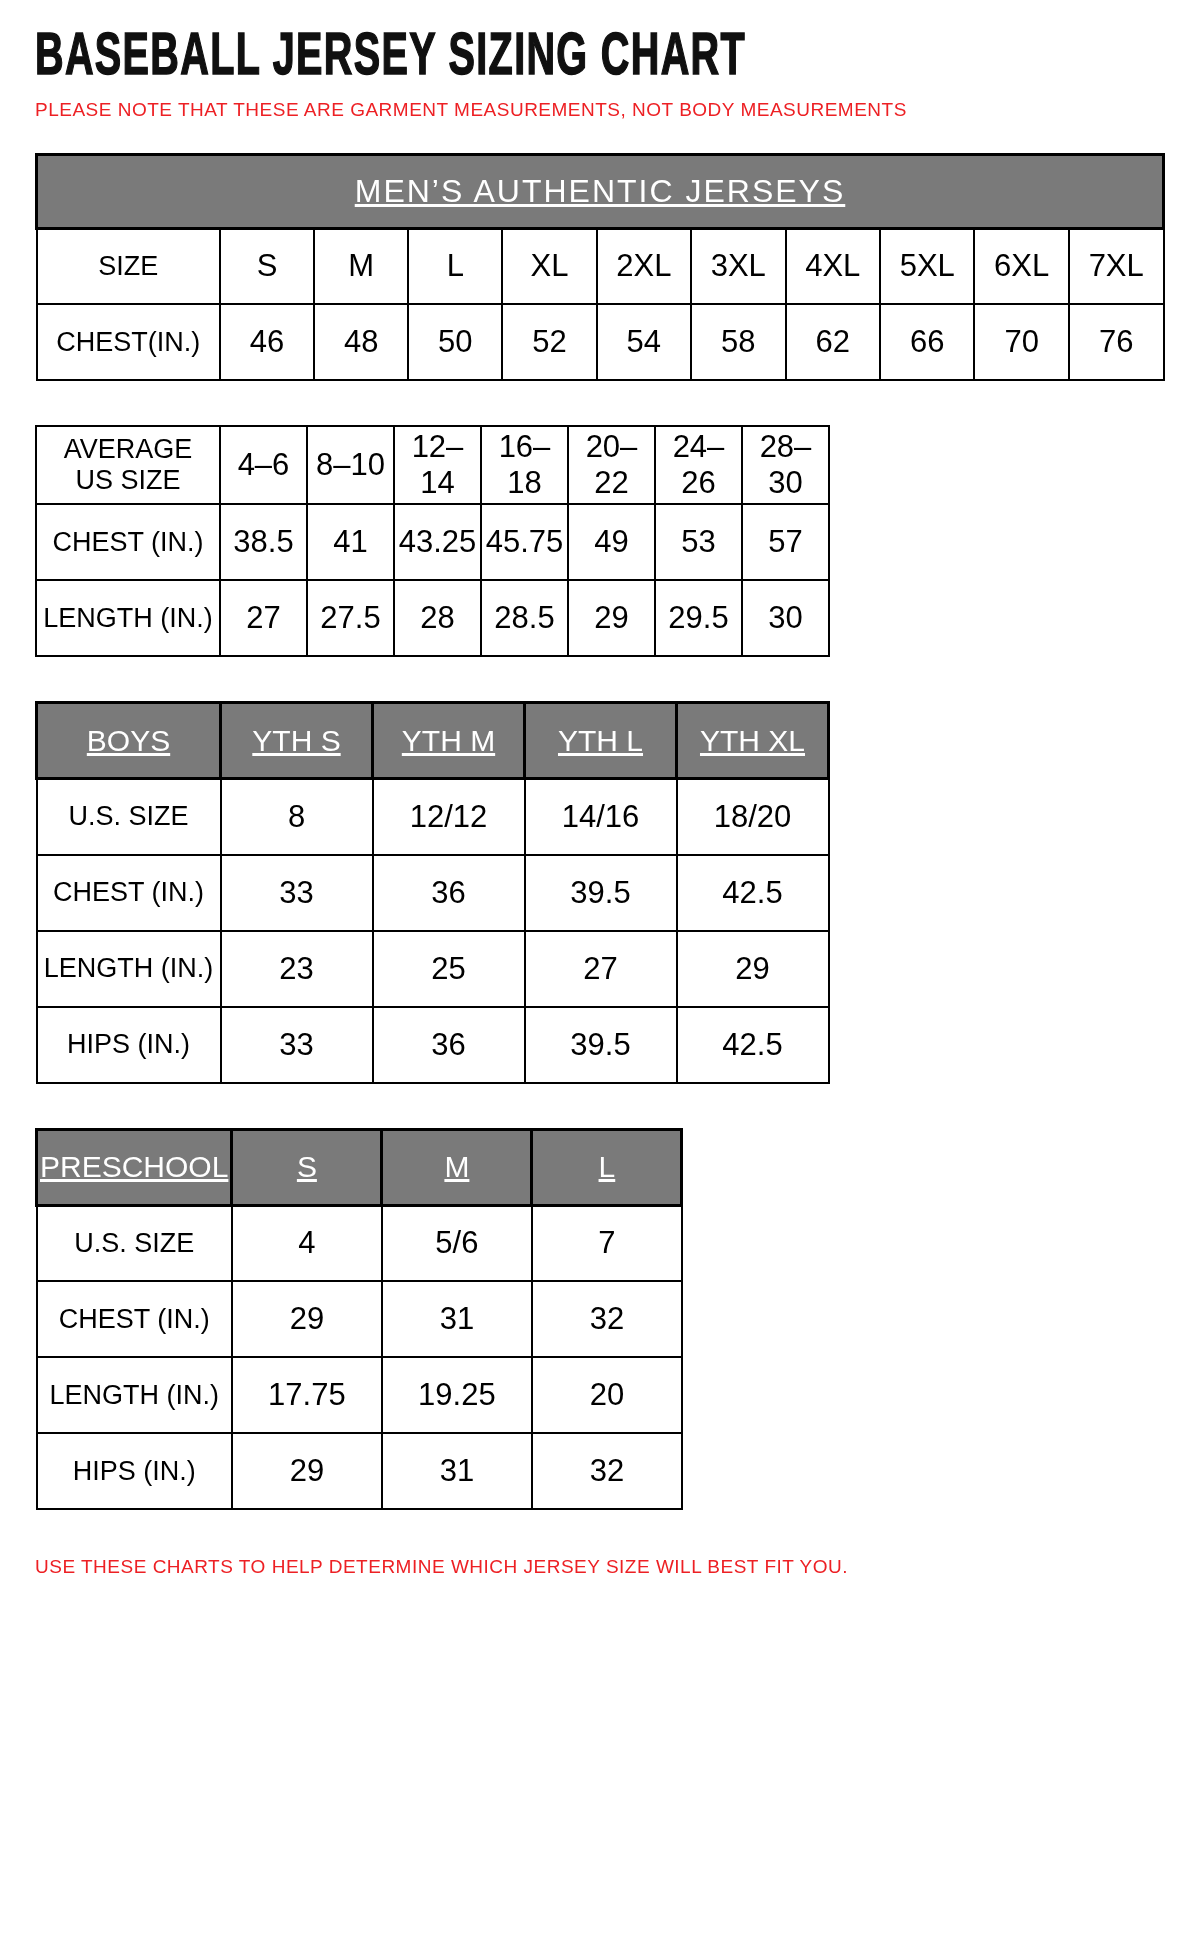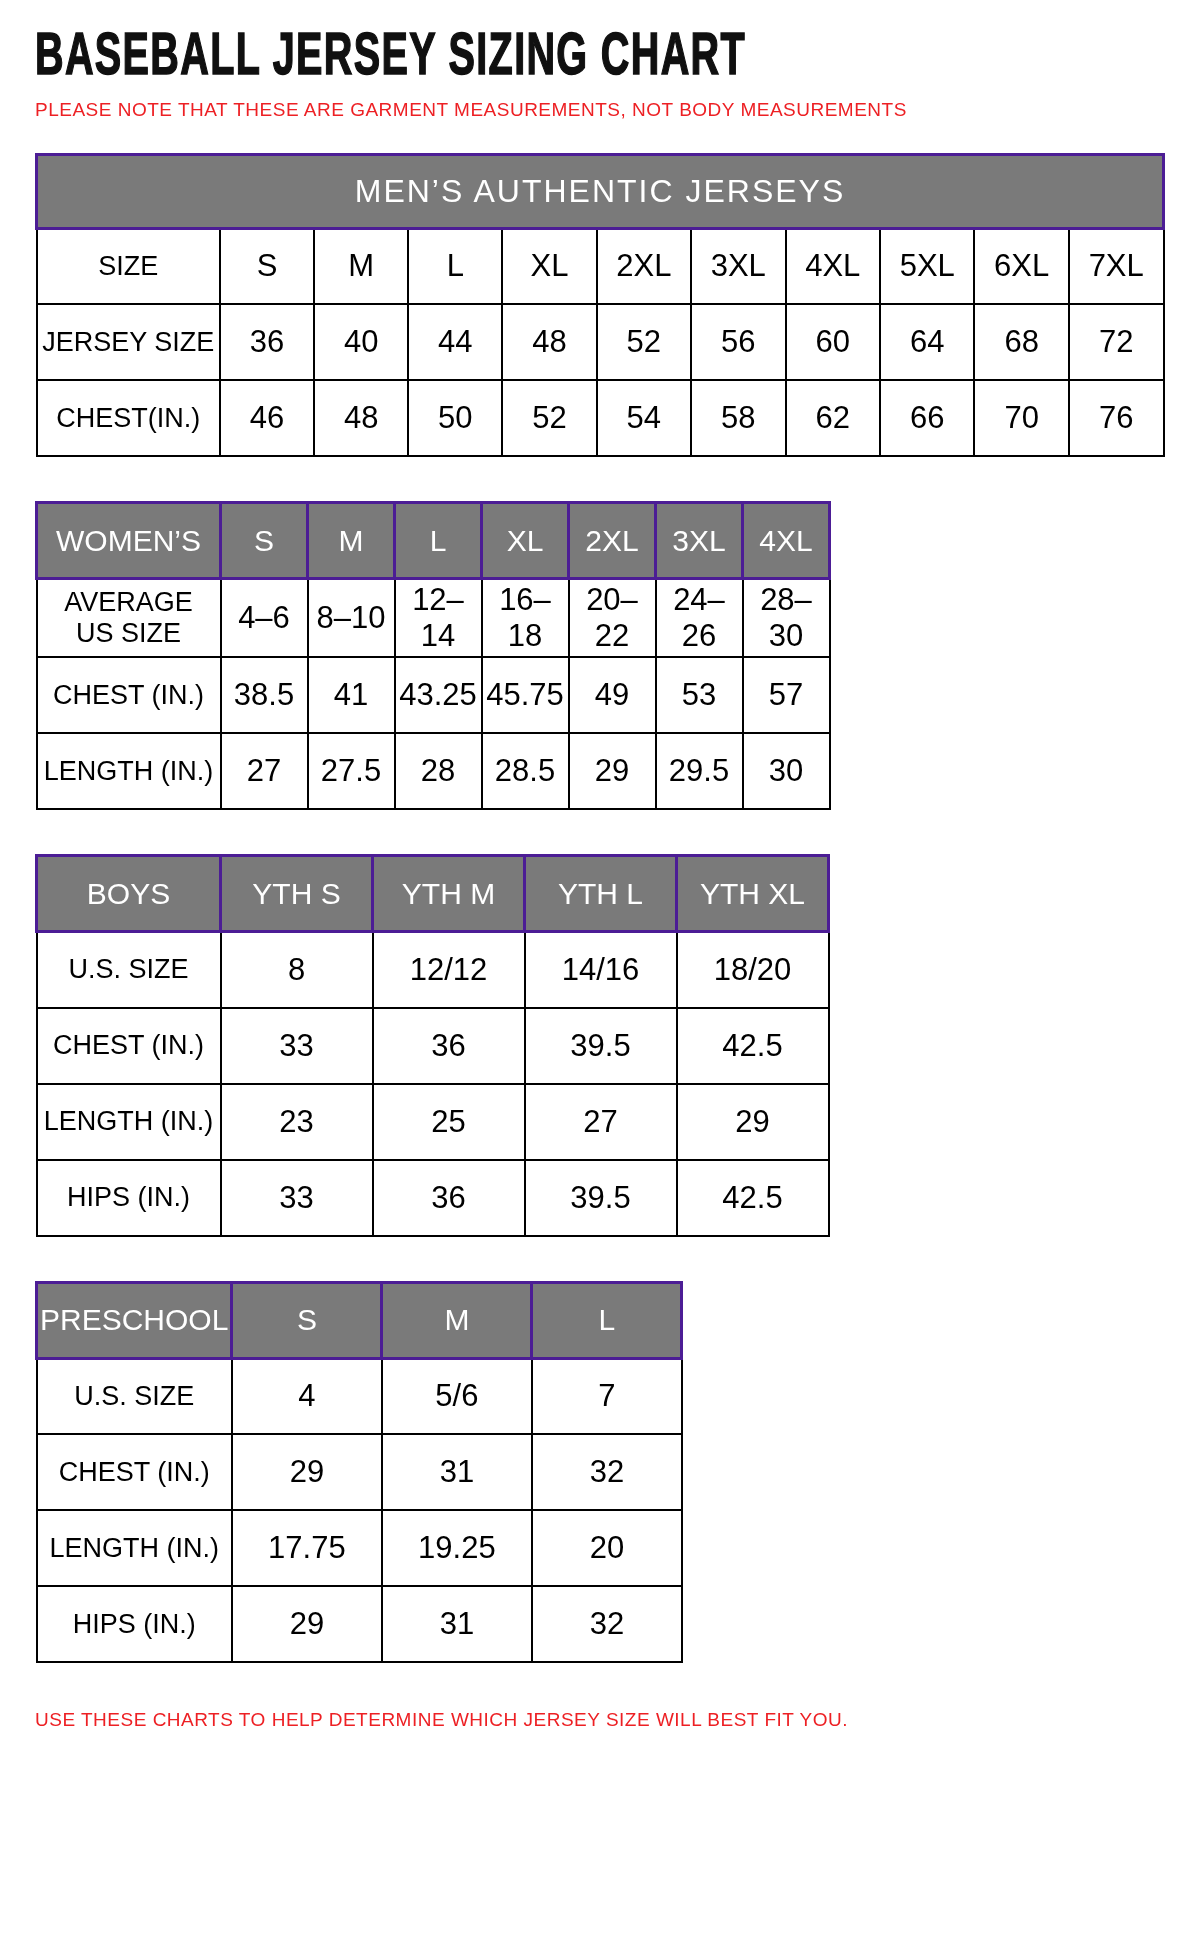--- a/index.html
+++ b/index.html
@@ -51,22 +51,23 @@
     font-size: 27px;
     color: #000;
     background: #fff;
     white-space: pre-line;
     line-height: 1.15;
     margin-top: 28px;
   }
   .tbl th.banner {
     background: var(--gray, #7a7a7a);
     color: #ffffff;
-    border: 3px solid #4c1d95;
+    border: 3px solid #000000;
     font-size: 30px;
+    text-decoration: underline;
   }
   .tbl.mens thead th.banner { font-size: 32px; letter-spacing: 2px; height: 74px; }
 
   col.c-label { width: 184px; }
   col.c-mens { width: 95px; }
   col.c-womens { width: 87px; }
   col.c-boys { width: 152px; }
   col.c-preschool { width: 150px; }
 </style>
 </head>
@@ -105,33 +106,20 @@
           <td class="num">L</td>
           <td class="num">XL</td>
           <td class="num">2XL</td>
           <td class="num">3XL</td>
           <td class="num">4XL</td>
           <td class="num">5XL</td>
           <td class="num">6XL</td>
           <td class="num">7XL</td>
         </tr>
         <tr>
-          <th class="rowlabel">JERSEY SIZE</th>
-          <td class="num">36</td>
-          <td class="num">40</td>
-          <td class="num">44</td>
-          <td class="num">48</td>
-          <td class="num">52</td>
-          <td class="num">56</td>
-          <td class="num">60</td>
-          <td class="num">64</td>
-          <td class="num">68</td>
-          <td class="num">72</td>
-        </tr>
-        <tr>
           <th class="rowlabel">CHEST(IN.)</th>
           <td class="num">46</td>
           <td class="num">48</td>
           <td class="num">50</td>
           <td class="num">52</td>
           <td class="num">54</td>
           <td class="num">58</td>
           <td class="num">62</td>
           <td class="num">66</td>
           <td class="num">70</td>
@@ -146,30 +134,20 @@
         <col class="c-womens">
         <col class="c-womens">
         <col class="c-womens">
         <col class="c-womens">
         <col class="c-womens">
         <col class="c-womens">
         <col class="c-womens">
     </colgroup>
     <tbody>
         <tr>
-          <th class="banner">WOMEN’S</th>
-          <th class="banner">S</th>
-          <th class="banner">M</th>
-          <th class="banner">L</th>
-          <th class="banner">XL</th>
-          <th class="banner">2XL</th>
-          <th class="banner">3XL</th>
-          <th class="banner">4XL</th>
-        </tr>
-        <tr>
           <th class="rowlabel">AVERAGE
 US SIZE</th>
           <td class="num">4–6</td>
           <td class="num">8–10</td>
           <td class="num">12–14</td>
           <td class="num">16–18</td>
           <td class="num">20–22</td>
           <td class="num">24–26</td>
           <td class="num">28–30</td>
         </tr>

